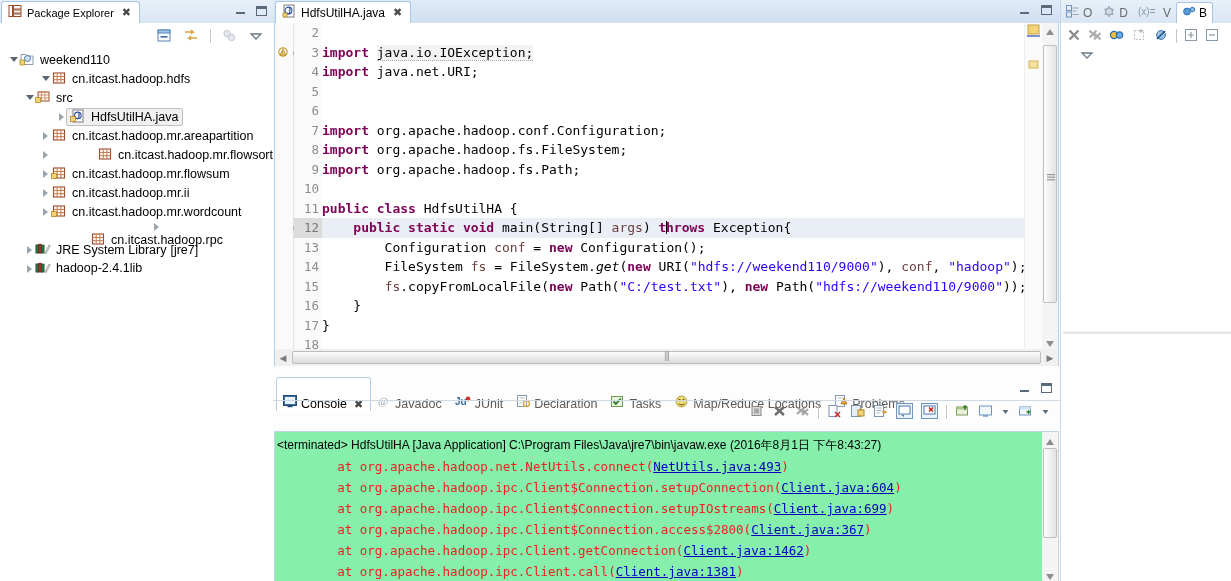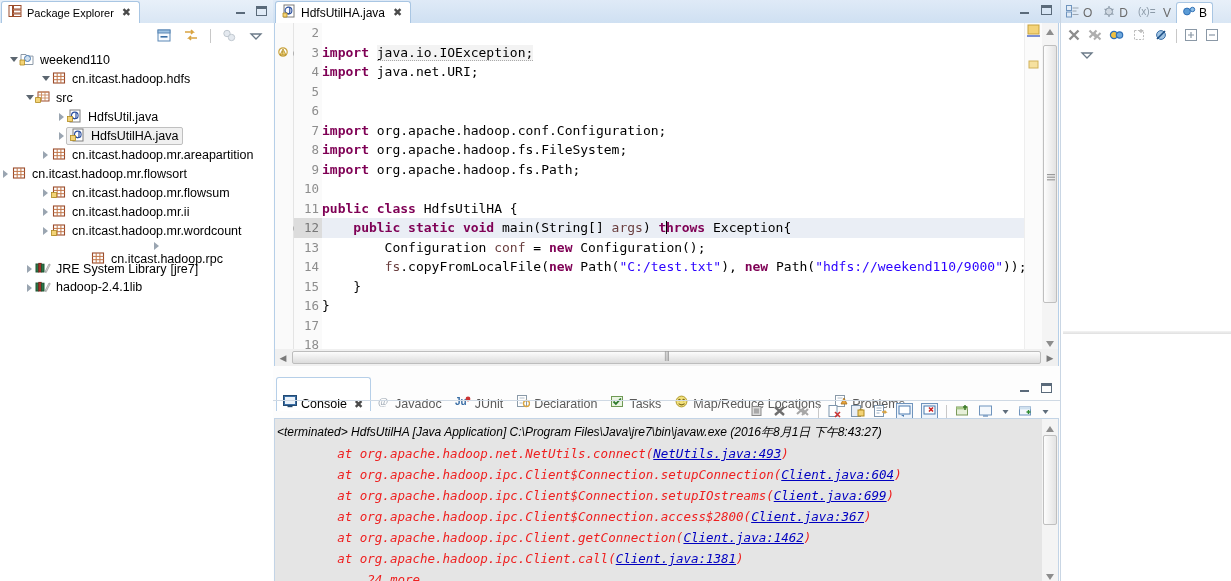--- a/index.html
+++ b/index.html
@@ -102,22 +102,22 @@
   #ed-hthumb::after { content:"|||"; position:absolute; left:50%; top:-2px; transform:translateX(-50%);
                       color:#9a9a9a; font-size:10px; letter-spacing:-1px;}
 
   
   #con-panel { position:absolute; left:273px; top:372px; width:787px; height:209px; }
   #con-tabbar { position:absolute; left:0; top:5px; width:787px; height:23px; }
   #con-tabs { position:absolute; left:3px; top:0; display:flex; align-items:flex-end; }
   #con-winbtns { position:absolute; right:8px; top:6px; display:flex; gap:10px; }
   #con-toolbar { position:absolute; left:0; top:28px; width:787px; height:23px;
      border-top:1px solid #cfd9e4; display:flex; align-items:center; justify-content:flex-end; padding-right:10px; gap:8px; }
-  #con-body { position:absolute; left:1px; top:46px; width:785px; bottom:0; background:#e5e5e5;
-     border:1px solid #c3d4e6; border-bottom:none; overflow:hidden;font-style:italic; }
+  #con-body { position:absolute; left:1px; top:59px; width:785px; bottom:0; background:#86efac;
+     border:1px solid #c3d4e6; border-bottom:none; overflow:hidden; }
   #con-text { position:absolute; left:0; top:0; right:16px; bottom:0; padding:2px 0 0 2px; overflow:hidden; }
   #con-vscroll { position:absolute; right:0; top:0; width:16px; bottom:0; background:#f4f4f4; }
   .conline { font-family:"DejaVu Sans Mono", monospace; font-size:12.5px; height:21px; line-height:21px; white-space:pre; }
   .conline.hdr { font-family:"Liberation Sans", sans-serif; font-size:12px; color:#000; height:22px; line-height:22px; }
   .err { color:#ee2020; }
   .link { color:#0000c0; text-decoration:underline; }
 
   
   #right-panel { position:absolute; left:1060px; top:0; width:171px; height:581px; background:#fff;
                  border-left:1px solid #c9d6e4; }
@@ -223,57 +223,43 @@
                 <path d="M3 2h11M3 5h11M3 8h11M6.5 2v9M10 2v9" stroke="#c98a5e" stroke-width="0.9"></path>
                 <path d="M0.5 7.5h5v5h-5z" fill="#f3d377" stroke="#b08a20" stroke-width="0.8"></path>
               </svg></span>
             <span class="tlabel">src</span>
           </span>
         </div>
         <div class="trow" style="padding-left: 56px;">
           <span class="arrow closed">
             <i></i>
           </span>
-          <span style="display: inline-flex; align-items: center;">
+          <span class="selrow" style="display: inline-flex; align-items: center;">
             <span class="ticon2"><svg width="16" height="15" viewBox="0 0 16 15">
                 <rect x="3" y="1" width="10" height="12" fill="#fff" stroke="#7f7f7f"></rect>
                 <circle cx="7.8" cy="6.4" r="3.3" fill="#fff" stroke="#2b4f9e" stroke-width="1.1"></circle>
                 <path d="M9 4 v4.2 a1.5 1.5 0 0 1 -3 0" fill="none" stroke="#2b4f9e" stroke-width="1.2"></path>
                 <rect x="0.5" y="7.5" width="5" height="5" fill="#f3d377" stroke="#b08a20" stroke-width="0.8"></rect>
               </svg></span>
-            <span class="tlabel">HdfsUtil.java</span>
-          </span>
-        </div>
-        <div class="trow" style="padding-left: 56px;">
-          <span class="arrow closed">
-            <i></i>
-          </span>
-          <span class="selrow" style="display: inline-flex; align-items: center;">
-            <span class="ticon2"><svg width="16" height="15" viewBox="0 0 16 15">
-                <rect x="3" y="1" width="10" height="12" fill="#fff" stroke="#7f7f7f"></rect>
-                <circle cx="7.8" cy="6.4" r="3.3" fill="#fff" stroke="#2b4f9e" stroke-width="1.1"></circle>
-                <path d="M9 4 v4.2 a1.5 1.5 0 0 1 -3 0" fill="none" stroke="#2b4f9e" stroke-width="1.2"></path>
-                <rect x="0.5" y="7.5" width="5" height="5" fill="#f3d377" stroke="#b08a20" stroke-width="0.8"></rect>
-              </svg></span>
             <span class="tlabel">HdfsUtilHA.java</span>
           </span>
         </div>
         <div class="trow" style="padding-left: 40px;">
           <span class="arrow closed">
             <i></i>
           </span>
           <span style="display: inline-flex; align-items: center;">
             <span class="ticon2"><svg width="16" height="15" viewBox="0 0 16 15">
                 <rect x="2.5" y="2" width="11" height="10" fill="#fff" stroke="#9b4b2a" stroke-width="1.1"></rect>
                 <path d="M2.5 5.4h11M2.5 8.7h11M6.2 2v10M9.9 2v10" stroke="#c2774a" stroke-width="1"></path>
               </svg></span>
             <span class="tlabel">cn.itcast.hadoop.mr.areapartition</span>
           </span>
         </div>
-        <div class="trow" style="">
+        <div class="trow" style="padding-left: 40px; justify-content: space-between;">
           <span class="arrow closed">
             <i></i>
           </span>
           <span style="display: inline-flex; align-items: center;">
             <span class="ticon2"><svg width="16" height="15" viewBox="0 0 16 15">
                 <rect x="2.5" y="2" width="11" height="10" fill="#fff" stroke="#9b4b2a" stroke-width="1.1"></rect>
                 <path d="M2.5 5.4h11M2.5 8.7h11M6.2 2v10M9.9 2v10" stroke="#c2774a" stroke-width="1"></path>
               </svg></span>
             <span class="tlabel">cn.itcast.hadoop.mr.flowsort</span>
           </span>
@@ -440,20 +426,21 @@
           <div class="codeline"><span class="kw">import</span> java.net.URI;</div>
           <div class="codeline">&nbsp;</div>
           <div class="codeline">&nbsp;</div>
           <div class="codeline"><span class="kw">import</span> org.apache.hadoop.conf.Configuration;</div>
           <div class="codeline"><span class="kw">import</span> org.apache.hadoop.fs.FileSystem;</div>
           <div class="codeline"><span class="kw">import</span> org.apache.hadoop.fs.Path;</div>
           <div class="codeline">&nbsp;</div>
           <div class="codeline"><span class="kw">public class</span> HdfsUtilHA {</div>
           <div class="codeline row-hl">    <span class="kw">public static void</span> main(String[] <span class="prm">args</span>) <span class="kw">t</span><span class="caret" style="display: inline-block; width: 0px; border-left: 1.4px solid rgb(0, 0, 0); height: 13px; vertical-align: -2px; margin: 0px -0.7px;"></span><span class="kw">hrows</span> Exception{</div>
           <div class="codeline">        Configuration <span class="prm">conf</span> = <span class="kw">new</span> Configuration();</div>
+          <div class="codeline">        FileSystem <span class="prm">fs</span> = FileSystem.<span class="ital">get</span>(<span class="kw">new</span> URI(<span class="str">"hdfs://weekend110/9000"</span>), <span class="prm">conf</span>, <span class="str">"hadoop"</span>);</div>
           <div class="codeline">        <span class="prm">fs</span>.copyFromLocalFile(<span class="kw">new</span> Path(<span class="str">"C:/test.txt"</span>), <span class="kw">new</span> Path(<span class="str">"hdfs://weekend110/9000"</span>));</div>
           <div class="codeline">    }</div>
           <div class="codeline">}</div>
           <div class="codeline">&nbsp;</div>
         </div>
       <div id="ed-overview">
         <svg width="18" height="326">
           <rect x="3" y="2" width="11" height="9" fill="#f3d37a" stroke="#c9a33d"></rect>
           <rect x="2" y="12" width="13" height="2" fill="#7b8fd4"></rect>
           <rect x="4" y="38" width="9" height="7" fill="#f6e1a0" stroke="#d2b25a"></rect>

